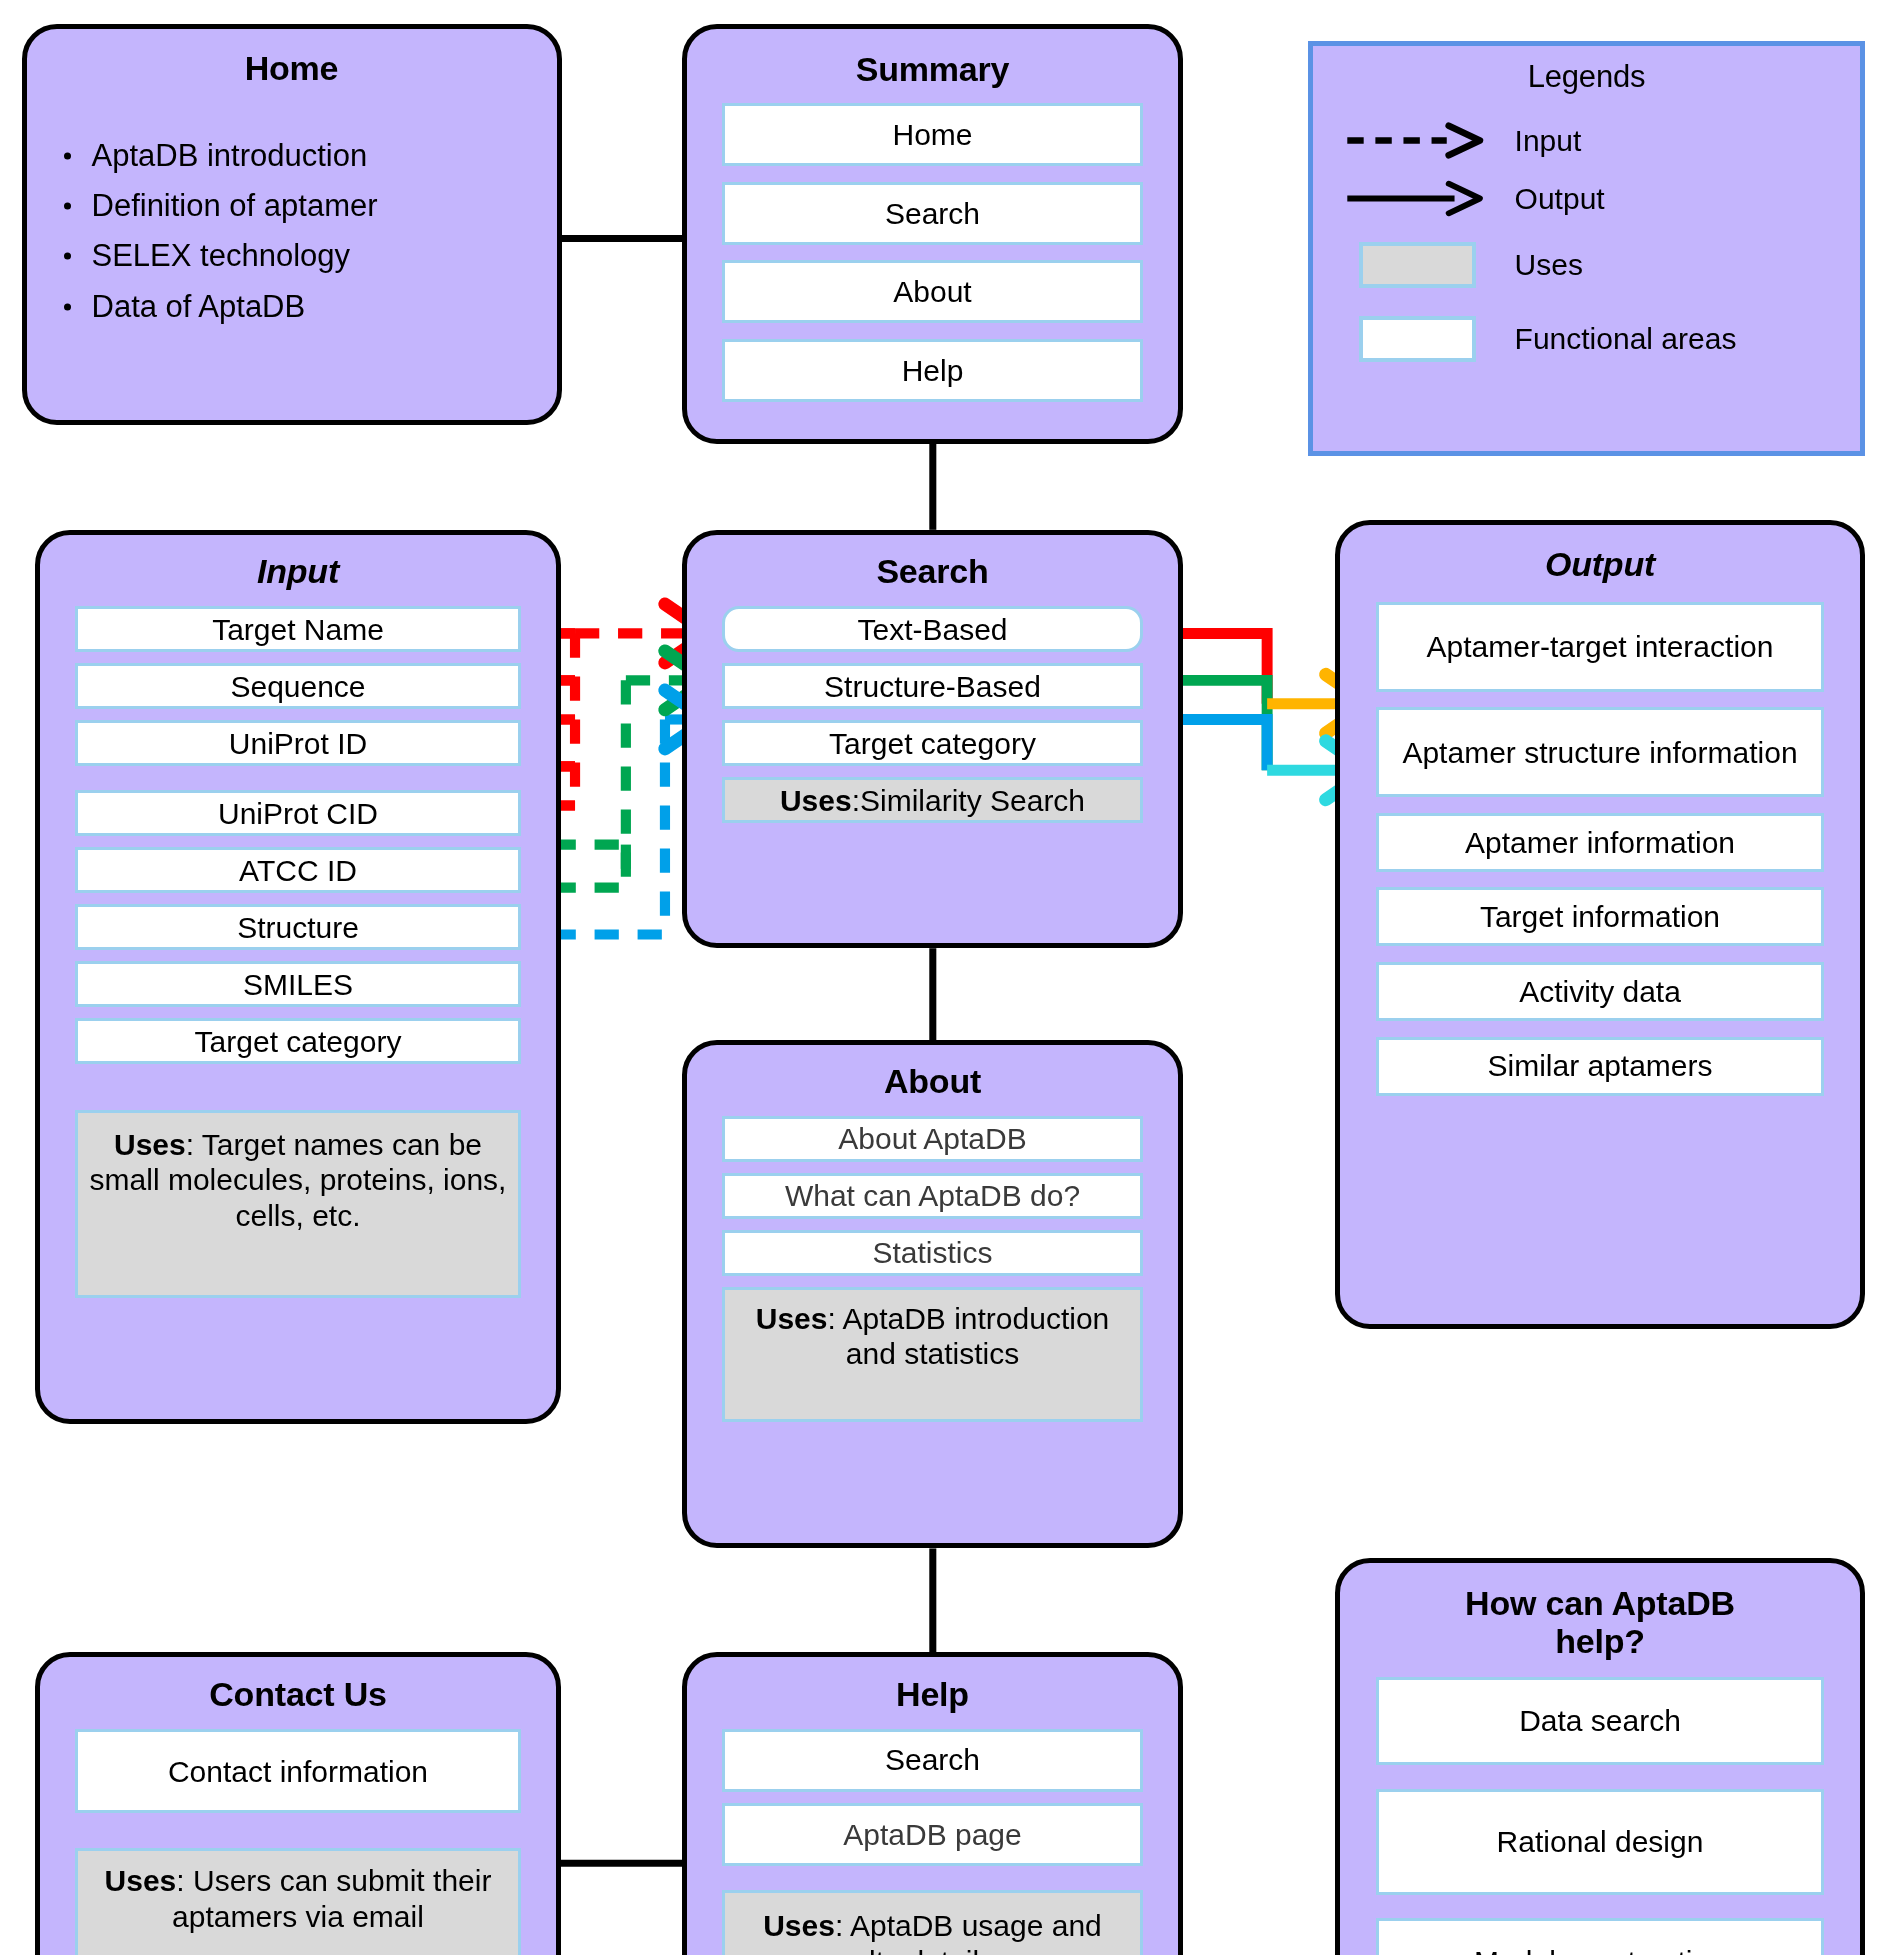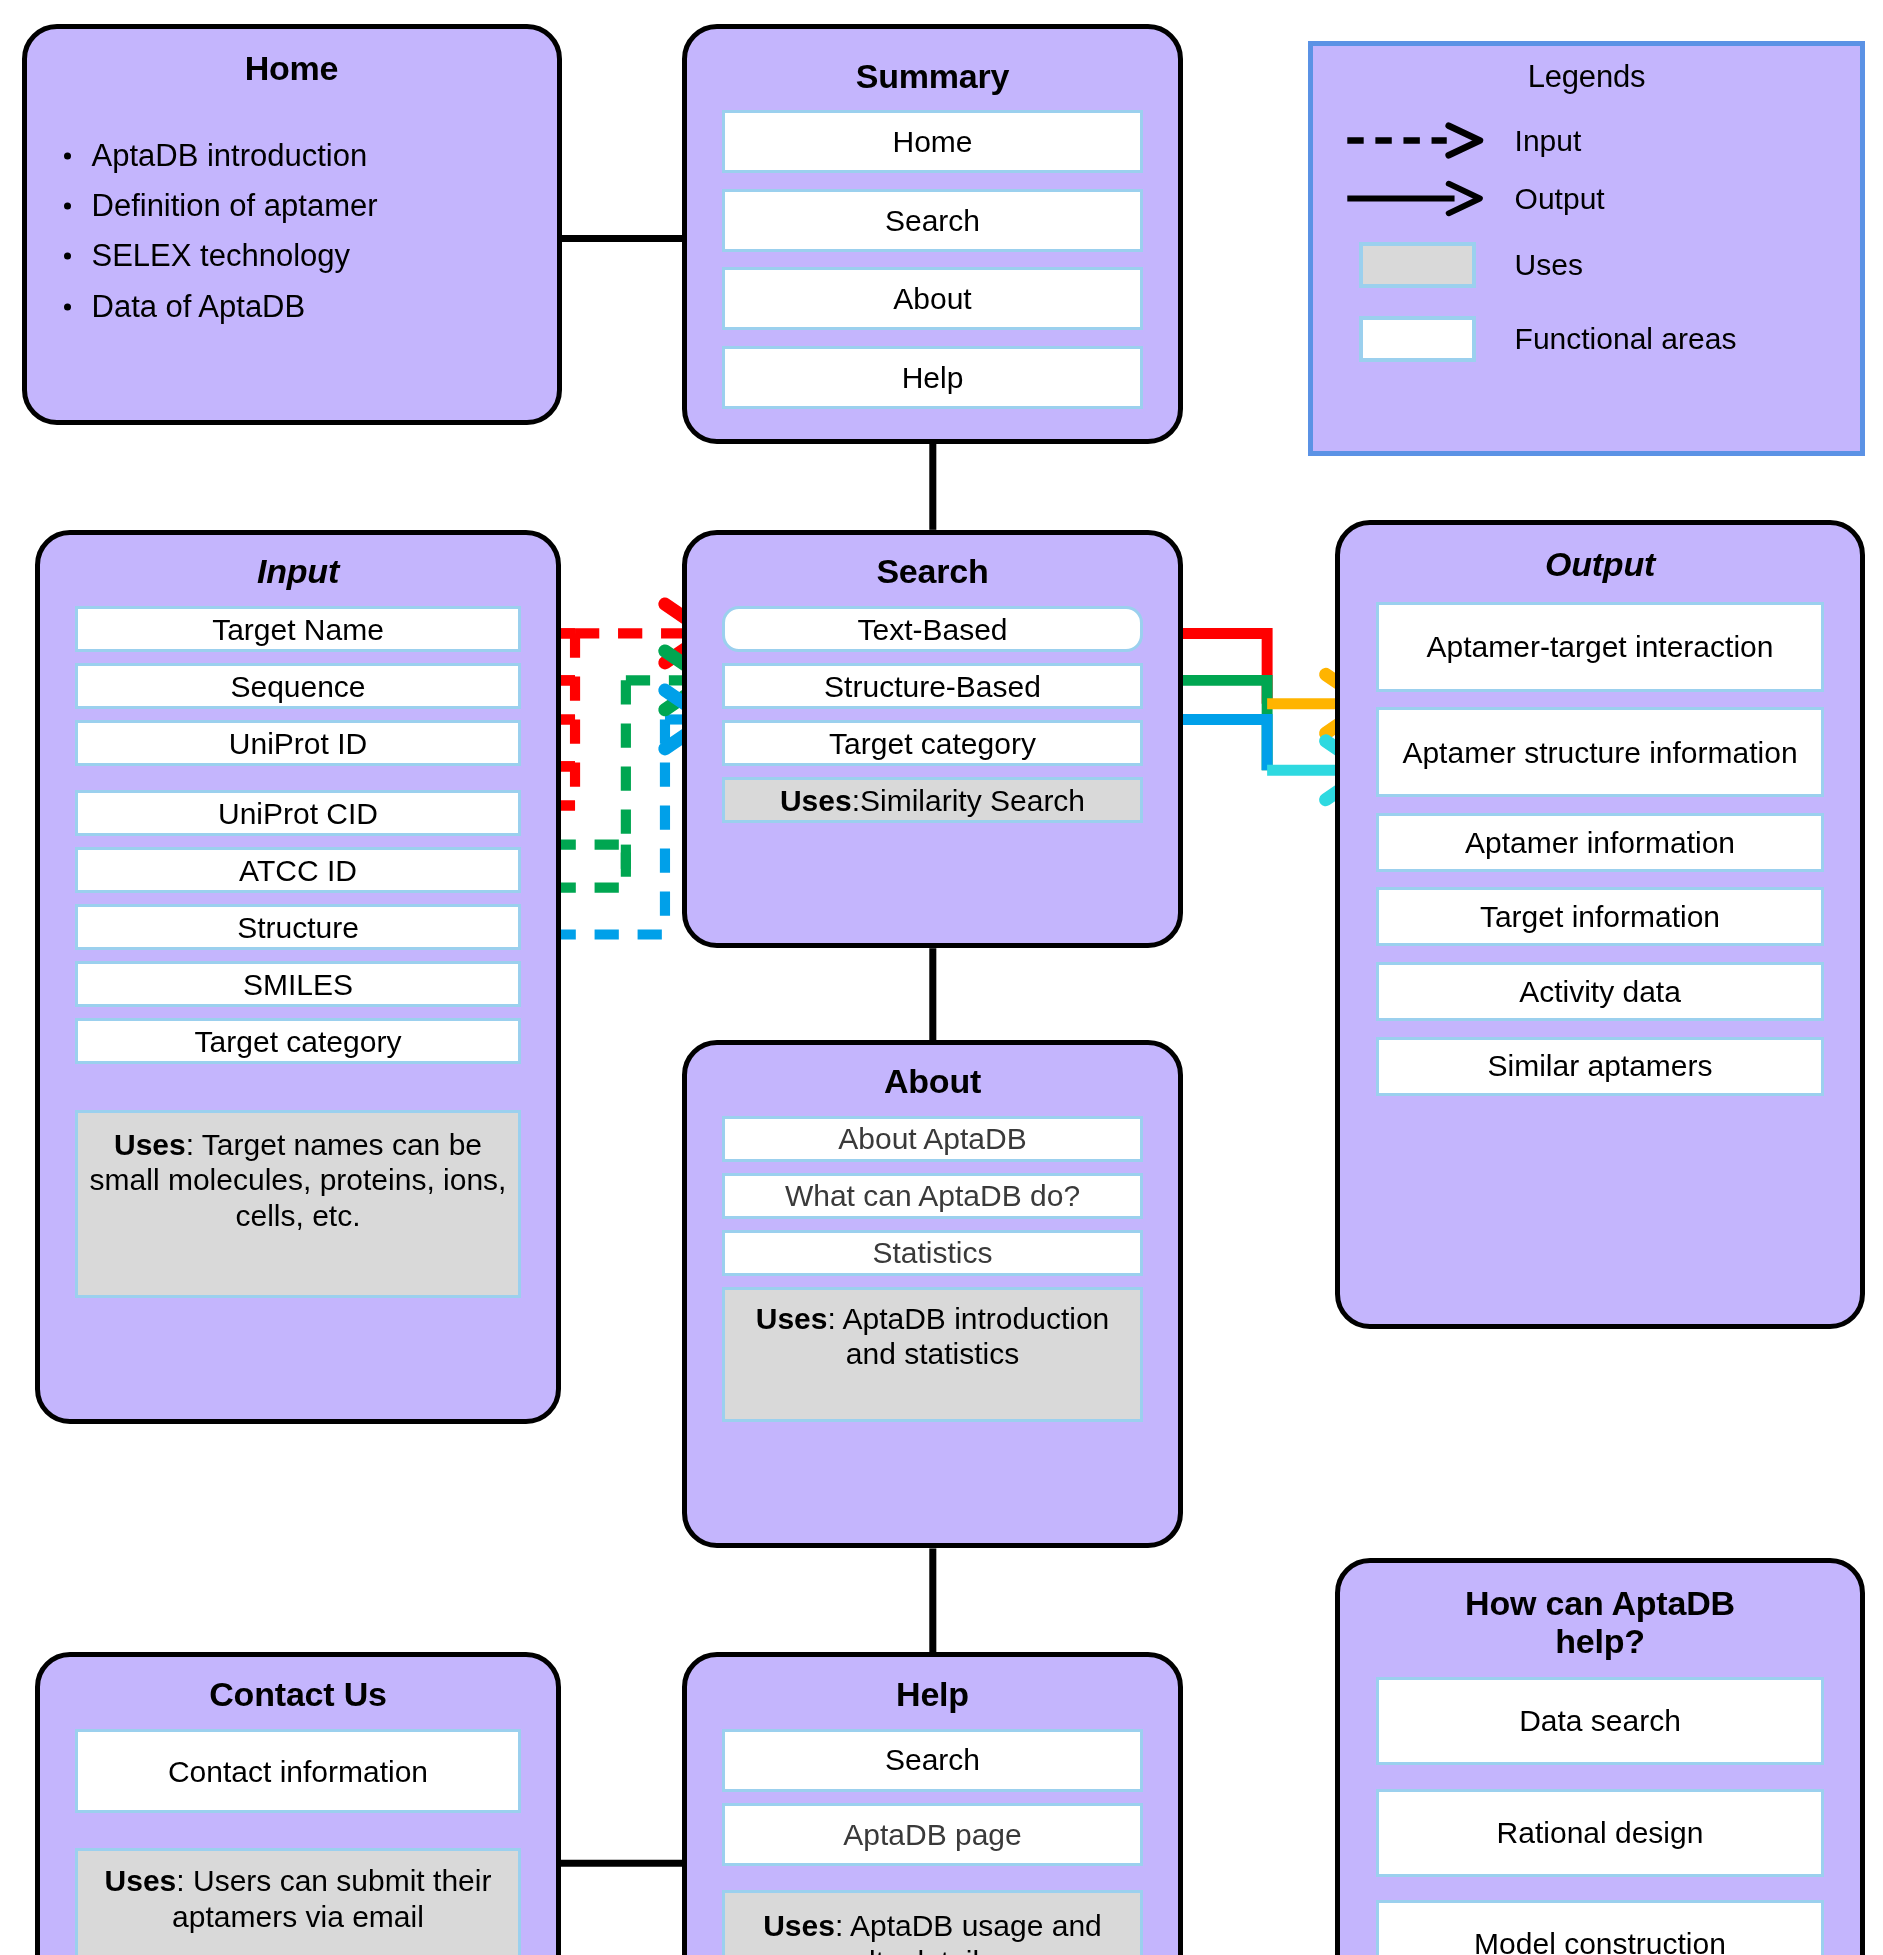--- a/index.html
+++ b/index.html
@@ -164,21 +164,21 @@
   <div class="card" style="left:21.5px;top:23.5px;width:540px;height:401px;padding:20.3px 0 0 0;">
     <div class="card-title">Home</div>
     <ul class="bullets" style="margin-top:44px;">
       <li><span>AptaDB introduction</span></li>
       <li><span>Definition of aptamer</span></li>
       <li><span>SELEX technology</span></li>
       <li><span>Data of AptaDB</span></li>
     </ul>
   </div>
 
-  <div class="card" style="left:682px;top:23.5px;width:501px;height:420px;padding:28px 0 0 0;">
+  <div class="card" style="left:682px;top:23.5px;width:501px;height:420px;padding:21px 0 0 0;">
     <div class="card-title">Summary</div>
     <div style="padding:15.6px 35px 0 35px;">
       <div class="fbox" style="height:63px;margin-bottom:15.6px;">Home</div>
       <div class="fbox" style="height:63px;margin-bottom:15.6px;">Search</div>
       <div class="fbox" style="height:63px;margin-bottom:15.6px;">About</div>
       <div class="fbox" style="height:63px;">Help</div>
     </div>
   </div>
 
   <div class="card legend-card" style="left:1308px;top:41px;width:557px;height:415px;padding:14px 0 0 0;">
@@ -295,19 +295,19 @@
       <div class="fbox uses" style="height:135px;display:block;padding:15.6px 5.5px;">
         <span style="display:block;"><b>Uses</b><span>: AptaDB usage and results detail page</span></span>
       </div>
     </div>
   </div>
 
   <div class="card" style="left:1335px;top:1558px;width:530px;height:551px;padding:21px 0 0 0;">
     <div class="card-title" style="padding:0 78px;">How can AptaDB help?</div>
     <div style="padding:17px 36px 0 36px;">
       <div class="fbox" style="height:88px;margin-bottom:23.5px;">Data search</div>
-      <div class="fbox" style="height:88px;margin-bottom:23.5px;">Rational design</div>
+      <div class="fbox" style="height:106px;margin-bottom:23.5px;">Rational design</div>
       <div class="fbox" style="height:88px;">Model construction</div>
     </div>
   </div>
 
 </div>
 
 
 </body></html>

